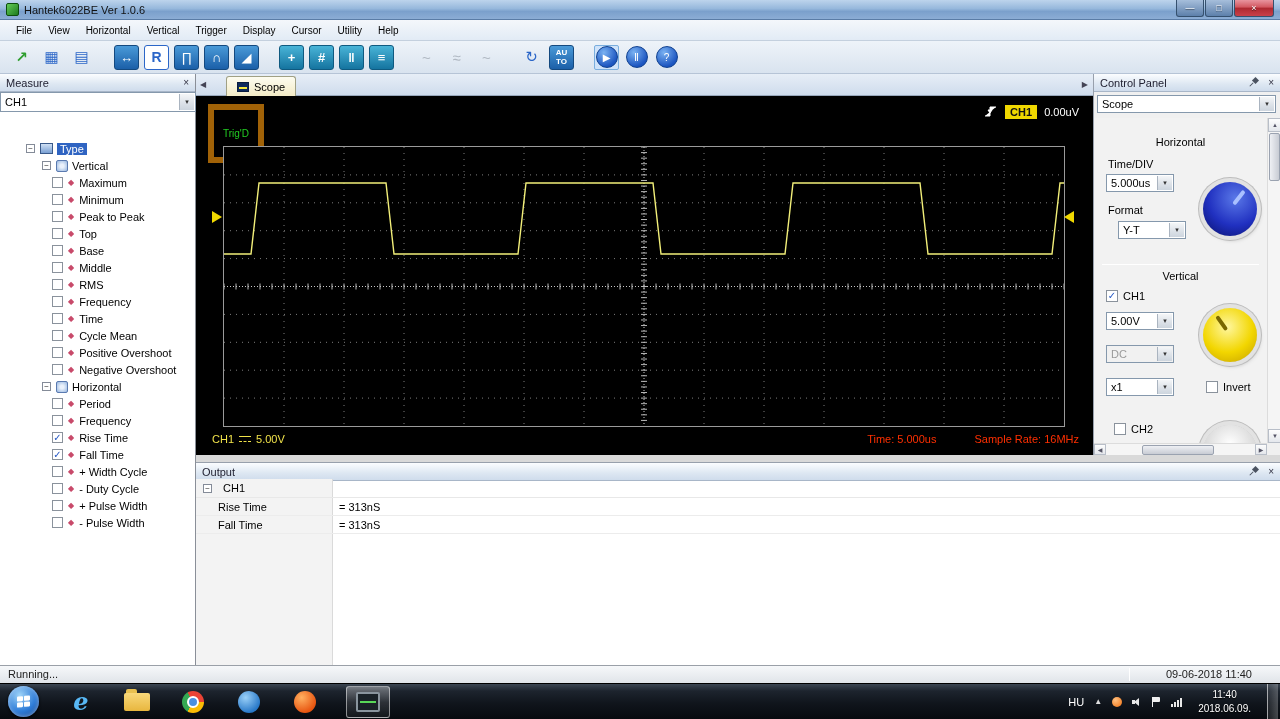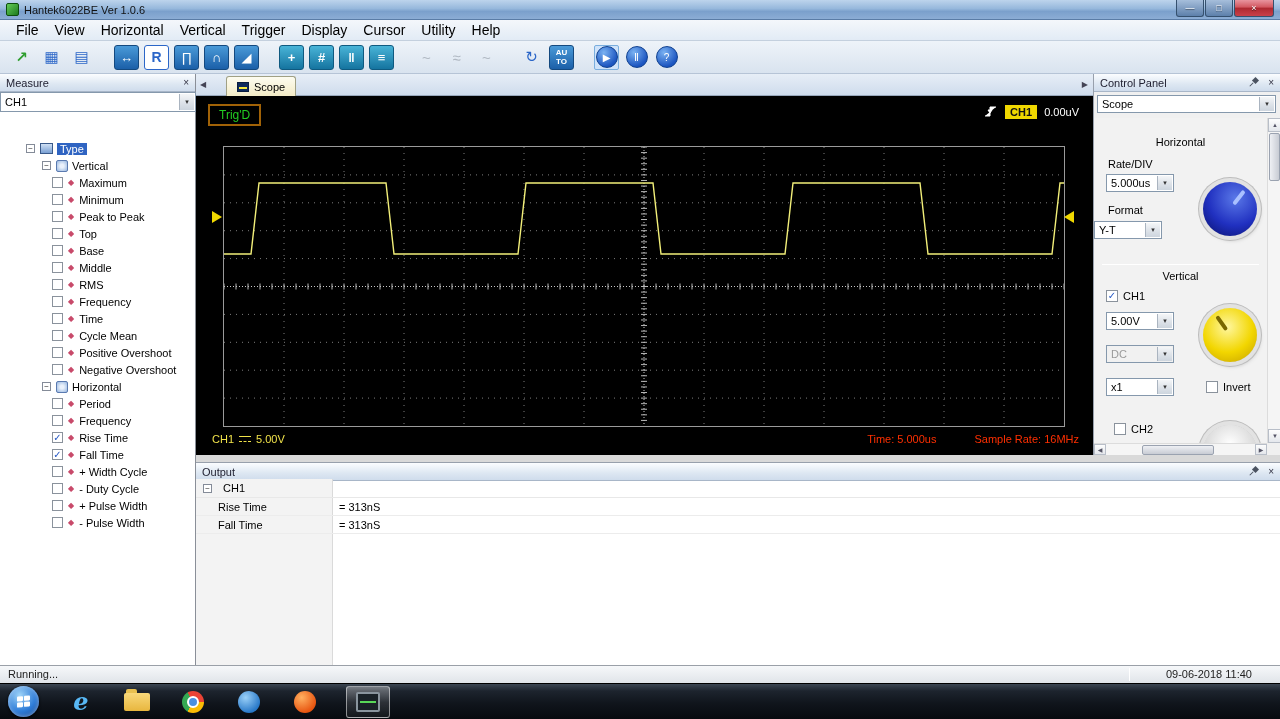--- a/index.html
+++ b/index.html
@@ -9,21 +9,21 @@
 
 #titlebar{position:absolute;left:0;top:0;width:1280px;height:20px;background:linear-gradient(180deg,#bdd4ec 0%,#96b8dc 45%,#7ba0cc 60%,#8cadd5 100%);border-bottom:1px solid #5a7ca6;display:flex;align-items:center}
 #app-ico{width:13px;height:13px;margin:0 5px 0 6px;background:linear-gradient(135deg,#63cc58,#1d7a1d);border:1px solid #0d4d0d;border-radius:2px;flex:none}
 #title-text{font-size:11px;color:#111}
 #win-buttons{position:absolute;right:6px;top:0;display:flex}
 .win-btn{width:28px;height:17px;margin-left:1px;display:flex;align-items:center;justify-content:center;font-size:9px;color:#fff;text-shadow:0 1px 1px rgba(0,0,0,.6);background:linear-gradient(180deg,#a6bedb,#5d80ab);border:1px solid #35506e;border-top:none;border-radius:0 0 3px 3px}
 .win-btn.close{width:40px;background:linear-gradient(180deg,#e8949e 0%,#d2565f 45%,#ad2830 50%,#c8404a 100%)}
 
 
 #menubar{position:absolute;left:0;top:20px;width:1280px;height:21px;background:linear-gradient(180deg,#f4f7fb,#e2ebf5);border-bottom:1px solid #c4d0de;display:flex;align-items:center;padding-left:8px}
-.menu-item{padding:0 8px;height:21px;line-height:21px;font-size:14px}
+.menu-item{padding:0 8px;height:21px;line-height:21px;font-size:10px}
 #toolbar{position:absolute;left:0,;top:41px;width:1280px;height:33px;background:linear-gradient(180deg,#eef3f9,#d9e3ef);border-bottom:1px solid #b6c4d6;display:flex;align-items:center;padding-left:9px}
 .tb-icon{width:25px;height:25px;margin-right:5px;display:flex;align-items:center;justify-content:center;font-size:15px;border-radius:3px;flex:none}
 .tb-icon.gap{margin-left:15px}
 .tb-icon.green{color:#2f9e2f;font-weight:bold}
 .tb-icon.flat{color:#2b66c8}
 .tb-icon.page{background:#fff;border:1px solid #2b66c8;color:#2b66c8;font-weight:bold;font-size:14px}
 .tb-icon.bluebox{background:linear-gradient(180deg,#4a9ad8,#1b5fa8);color:#fff;border:1px solid #14497f;font-size:13px}
 .tb-icon.teal{background:linear-gradient(180deg,#49b4d8,#15749f);color:#fff;border:1px solid #0f5a80;font-weight:bold;font-size:13px}
 .tb-icon.disabled{color:#b0b8c2}
 .tb-icon.autotext{background:linear-gradient(180deg,#4a9ad8,#1b5fa8);border:1px solid #14497f;color:#fff;flex-direction:column;font-size:8px;font-weight:bold;line-height:1.15}
@@ -60,21 +60,21 @@
 
 
 #tabbar{position:absolute;left:196px;top:74px;width:897px;height:22px;background:linear-gradient(180deg,#e7eef7,#cfdcec);border-bottom:1px solid #98a8bc}
 .tab-arr{position:absolute;top:6px;font-size:8px;color:#445}
 #tab-arr-l{left:4px}
 #tab-arr-r{right:5px}
 #scope-tab{position:absolute;left:30px;top:2px;height:20px;padding:0 10px;background:linear-gradient(180deg,#fdfcf0,#f3ebc6);border:1px solid #a0a084;border-bottom:none;border-radius:3px 3px 0 0;display:flex;align-items:center;gap:5px;font-size:11px}
 .tab-ico{width:12px;height:10px;background:#0e2a5c;border:1px solid #091c3e;position:relative;flex:none}
 .tab-ico::after{content:"";position:absolute;left:1px;top:4px;width:8px;height:2px;background:#f5e840}
 #scope{position:absolute;left:196px;top:96px;width:897px;height:359px;background:#000}
-#trigd-box{position:absolute;left:12px;top:8px;border:2px solid #a16207;color:#22cc22;padding:2px 9px;font-size:12px}
+#trigd-box{position:absolute;left:12px;top:8px;border:6px solid #a16207;color:#22cc22;padding:18px 9px;font-size:10px}
 #scope-topright{position:absolute;right:14px;top:8px;display:flex;align-items:center;gap:7px}
 #ch-badge{background:#f0d800;color:#111;font-weight:bold;padding:1px 5px;font-size:11px}
 #trig-val{color:#fff;font-size:11px}
 #graticule{position:absolute;left:27px;top:50px;width:842px;height:281px;border:1px solid #9a9a9a;background:#000}
 #grat-svg{display:block;width:840px;height:279px}
 .trig-arrow{position:absolute;width:0;height:0;border-top:6px solid transparent;border-bottom:6px solid transparent}
 #trig-left{left:16px;top:115px;border-left:10px solid #f0d800}
 #trig-right{left:868px;top:115px;border-right:10px solid #f0d800}
 #scope-bottom{position:absolute;left:0;right:0;top:332px;height:22px;display:flex;align-items:center}
 #sb-left{margin-left:16px;display:flex;align-items:center;color:#f0e24a;font-size:11px;gap:5px}
@@ -536,27 +536,27 @@
         <span class="pin-ico"></span>
         <span class="hdr-x">×</span>
       </span>
     </div>
     <div id="cp-combo" class="combo">
       <span>Scope</span>
       <span class="cbtn">▾</span>
     </div>
     <div id="cp-body">
       <div class="cp-title" style="top:18px">Horizontal</div>
-      <div class="cp-lbl" style="left:14px;top:40px">Rate/DIV</div>
+      <div class="cp-lbl" style="left:14px;top:40px">Time/DIV</div>
       <div class="cp-combo combo" style="left:12px;top:56px">
         <span>5.000us</span>
         <span class="cbtn">▾</span>
       </div>
       <div class="cp-lbl" style="left:14px;top:86px">Format</div>
-      <div class="cp-combo combo" style="left:0;top:103px">
+      <div class="cp-combo combo" style="left:24px;top:103px">
         <span>Y-T</span>
         <span class="cbtn">▾</span>
       </div>
       <div class="knob blue" style="left:109px;top:64px">
           <span class="ptr"></span>
         </div>
       <div class="cp-sep"></div>
       <div class="cp-title" style="top:152px">Vertical</div>
       <div class="chk-row" style="left:12px;top:172px">
         <span class="cb checked">✓</span>
@@ -654,15 +654,33 @@
         <div class="task-slot">
           <div class="ico-media"></div>
         </div>
         <div class="task-slot">
           <div class="ico-office"></div>
         </div>
         <div class="task-active">
           <div class="scope-mini"></div>
         </div>
       </div>
+    <div id="tray">
+      <span id="lang">HU</span>
+      <span class="tray-up">▲</span>
+      <span class="tray-dot"></span>
+      <span class="spk"></span>
+      <span class="tflag"></span>
+      <span class="nbars">
+          <i></i>
+          <i></i>
+          <i></i>
+          <i></i>
+        </span>
+      <div id="clock">
+        <div>11:40</div>
+        <div>2018.06.09.</div>
+      </div>
+      <div id="show-desktop"></div>
+    </div>
   </div>
 
 </div>
 
 </body></html>

